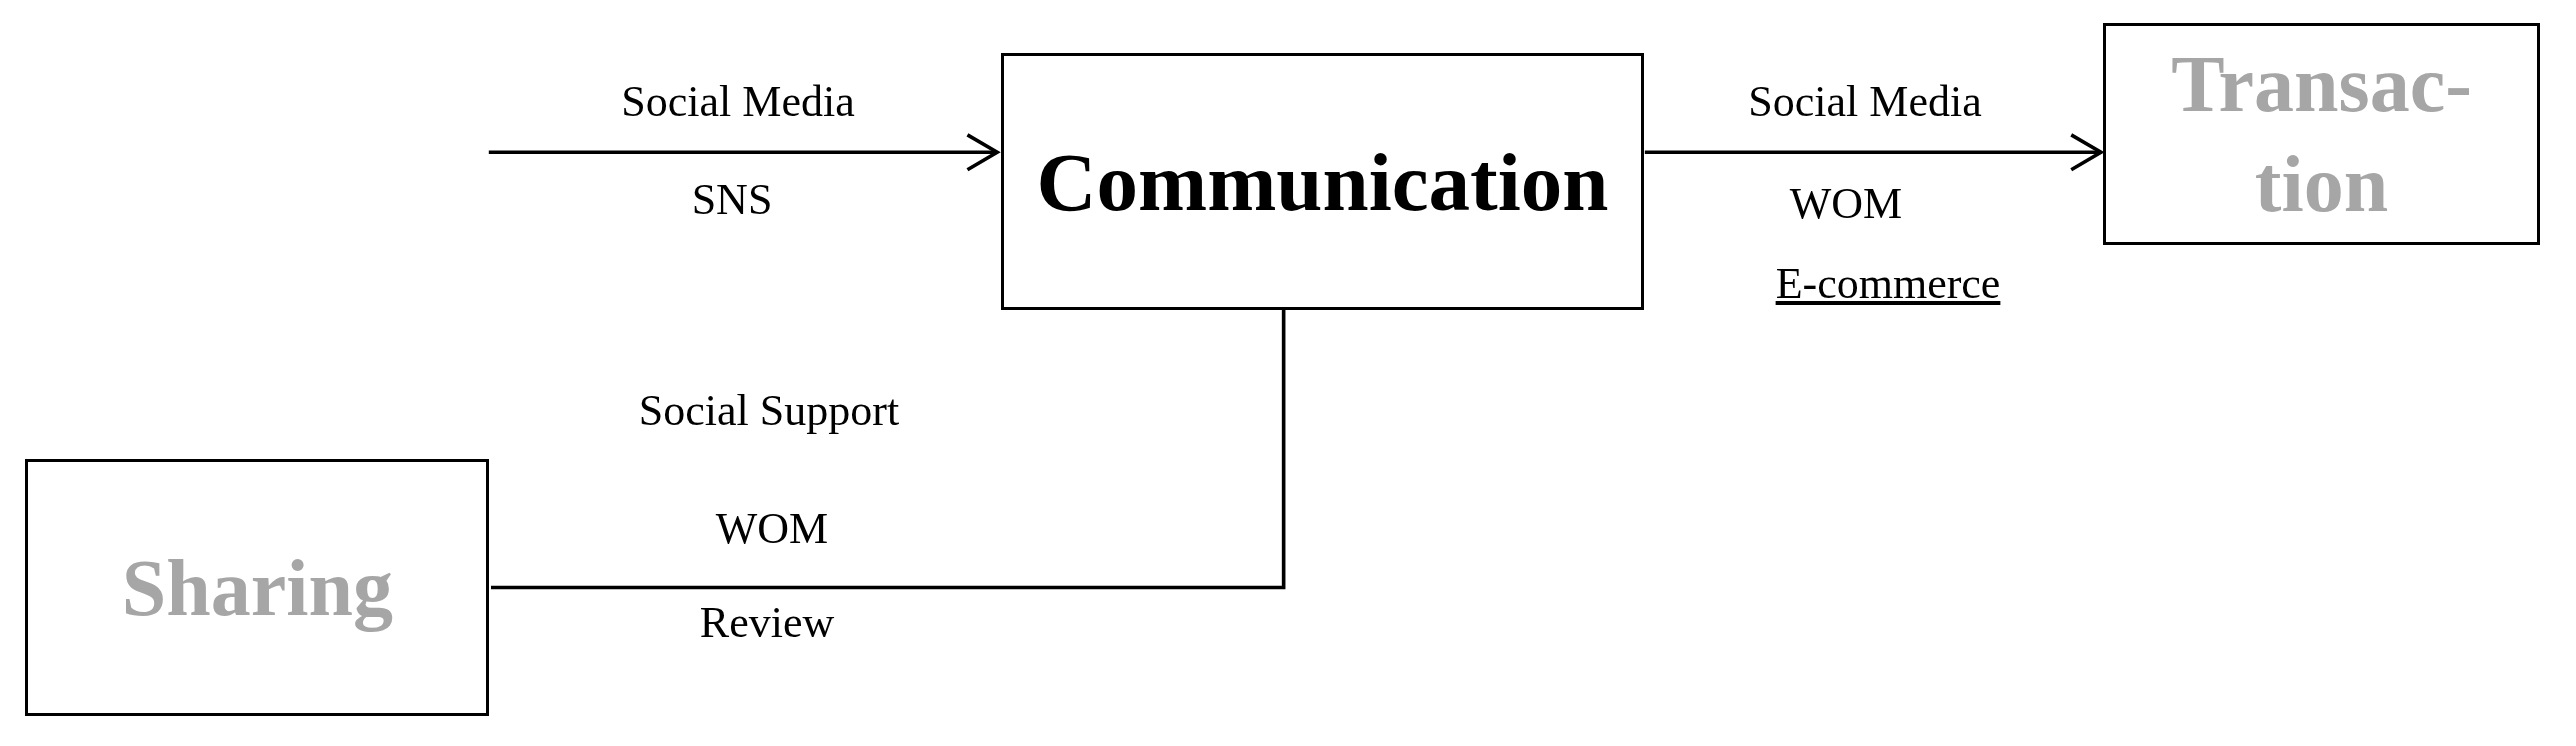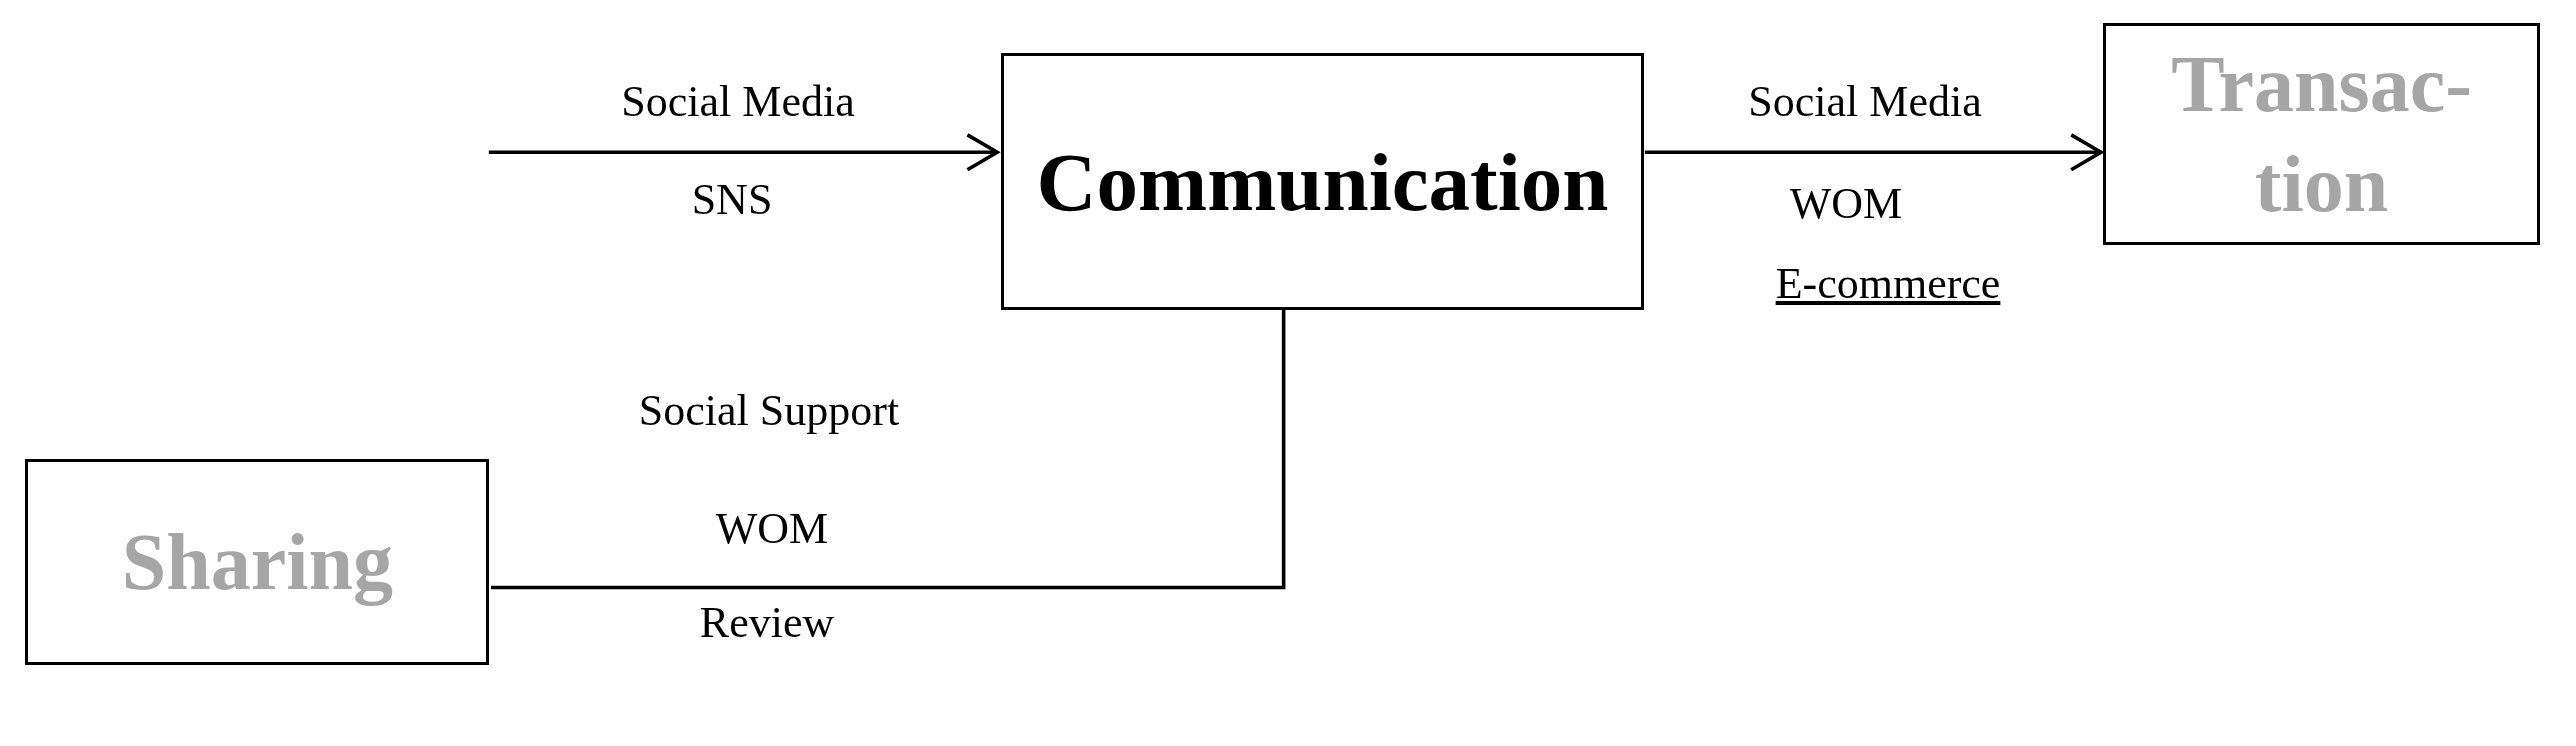--- a/index.html
+++ b/index.html
@@ -46,21 +46,21 @@
 
   <div class="box comm" style="left:1001px;top:23px;width:643px;height:257px;margin-top:30px;">
     <span class="bl">Communication</span>
   </div>
 
   <div class="box" style="left:2103px;top:23px;width:437px;height:222px;">
     <span class="bl">Transac-</span>
     <span class="bl">tion</span>
   </div>
 
-  <div class="box" style="left:25.4px;top:459px;width:464px;height:206px;">
+  <div class="box" style="left:25.4px;top:459px;width:464px;height:257px;">
     <span class="bl">Sharing</span>
   </div>
 
   <span class="elabel" style="left:738px;top:102px;">Social Media</span>
   <span class="elabel" style="left:732px;top:200px;">SNS</span>
 
   <span class="elabel" style="left:1865px;top:102px;">Social Media</span>
   <span class="elabel" style="left:1846px;top:204px;">WOM</span>
   <span class="elabel" style="left:1888px;top:284px;text-decoration:underline;">E-commerce</span>
 

